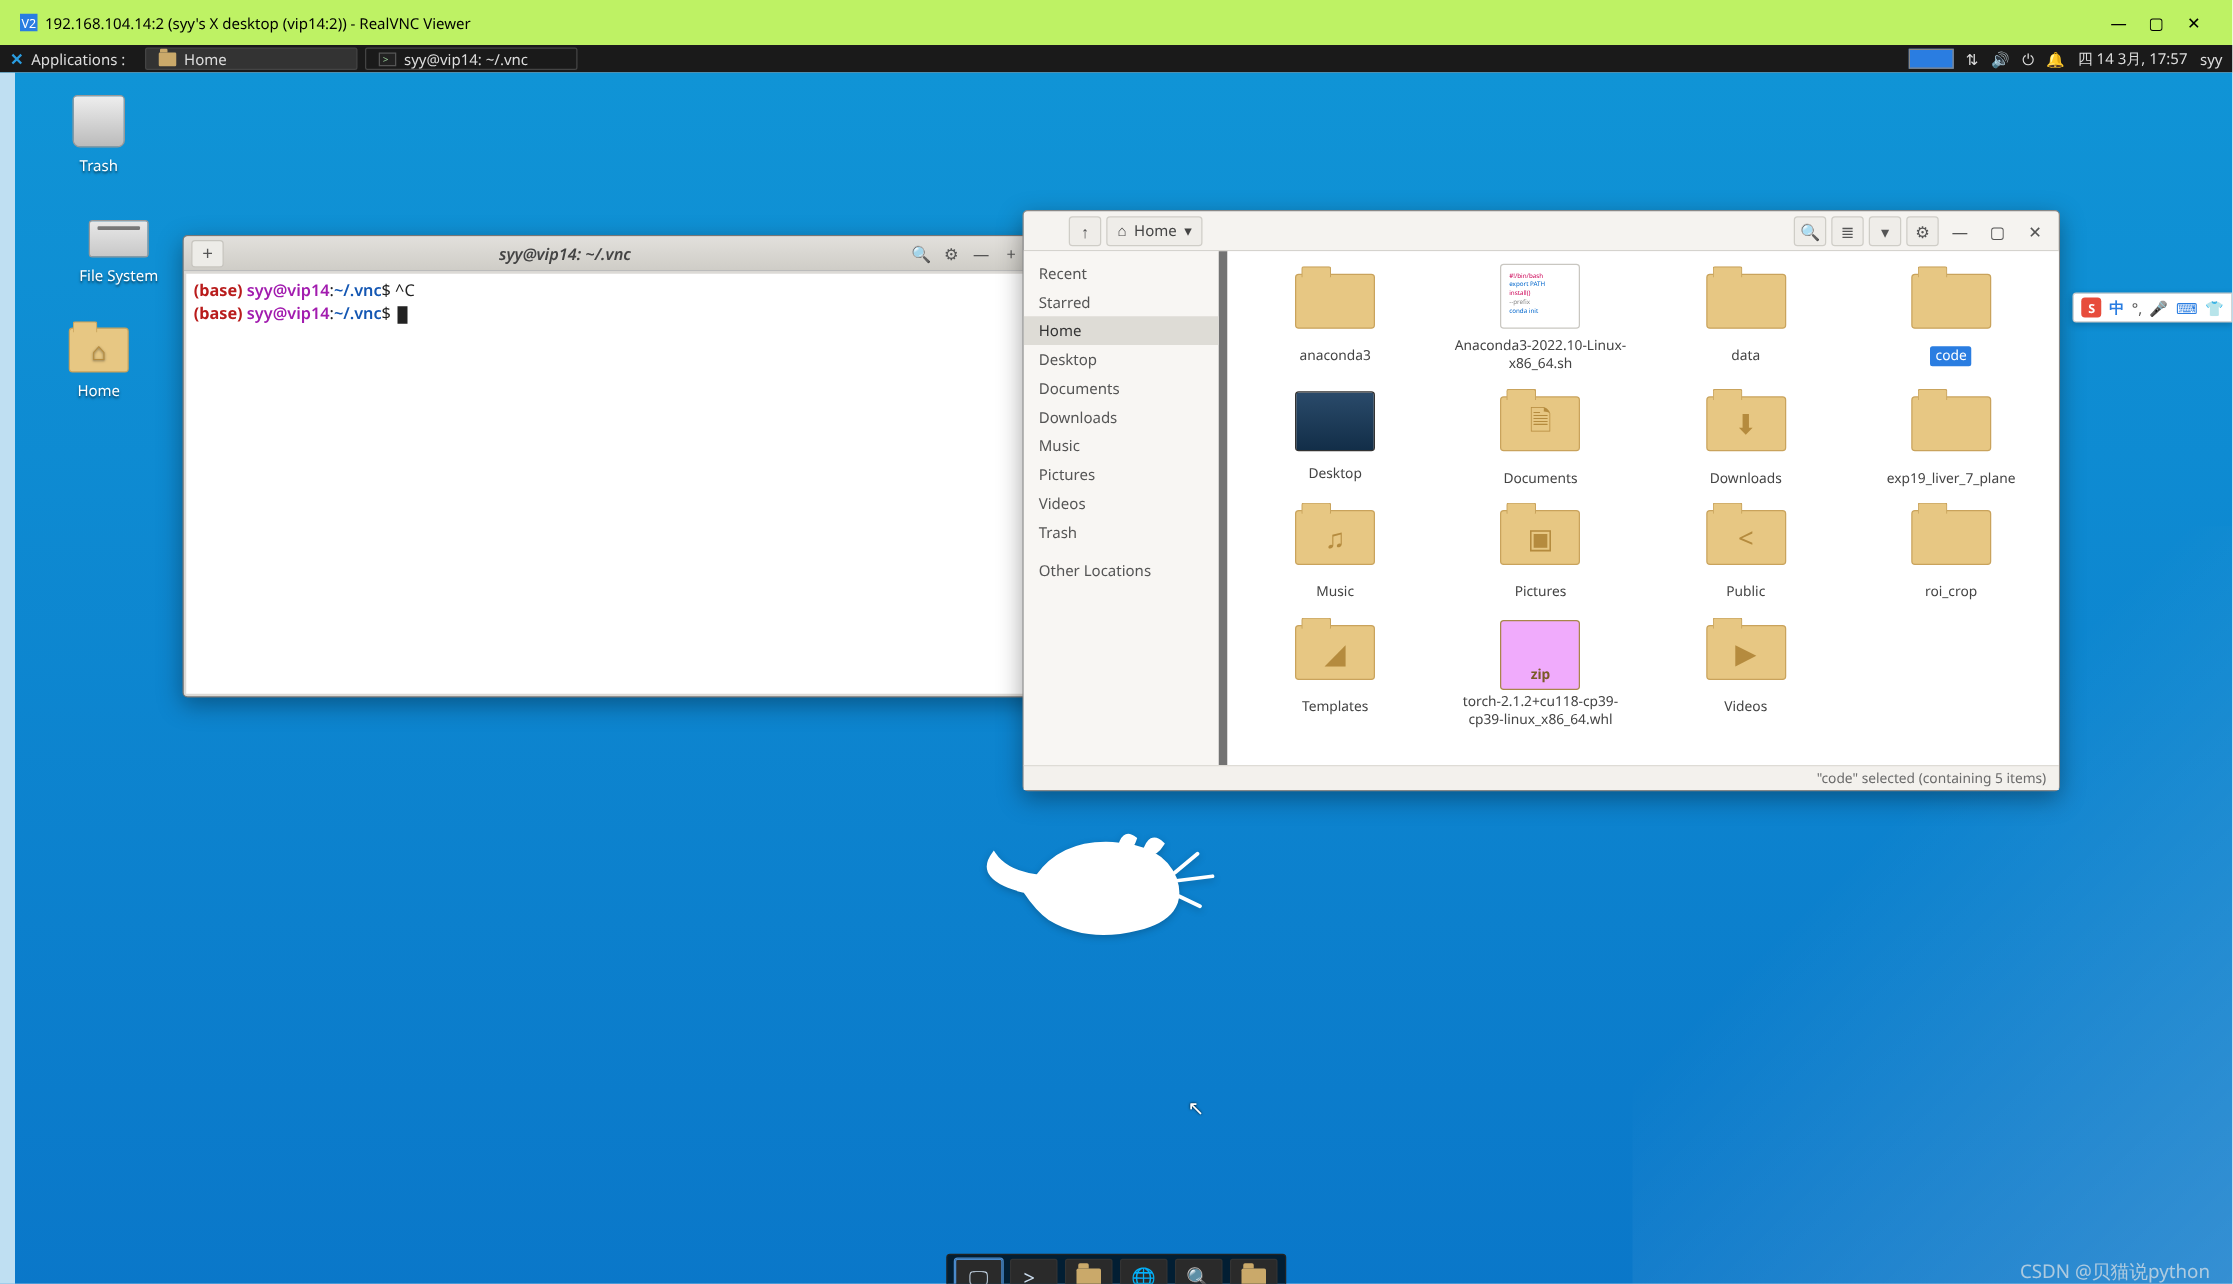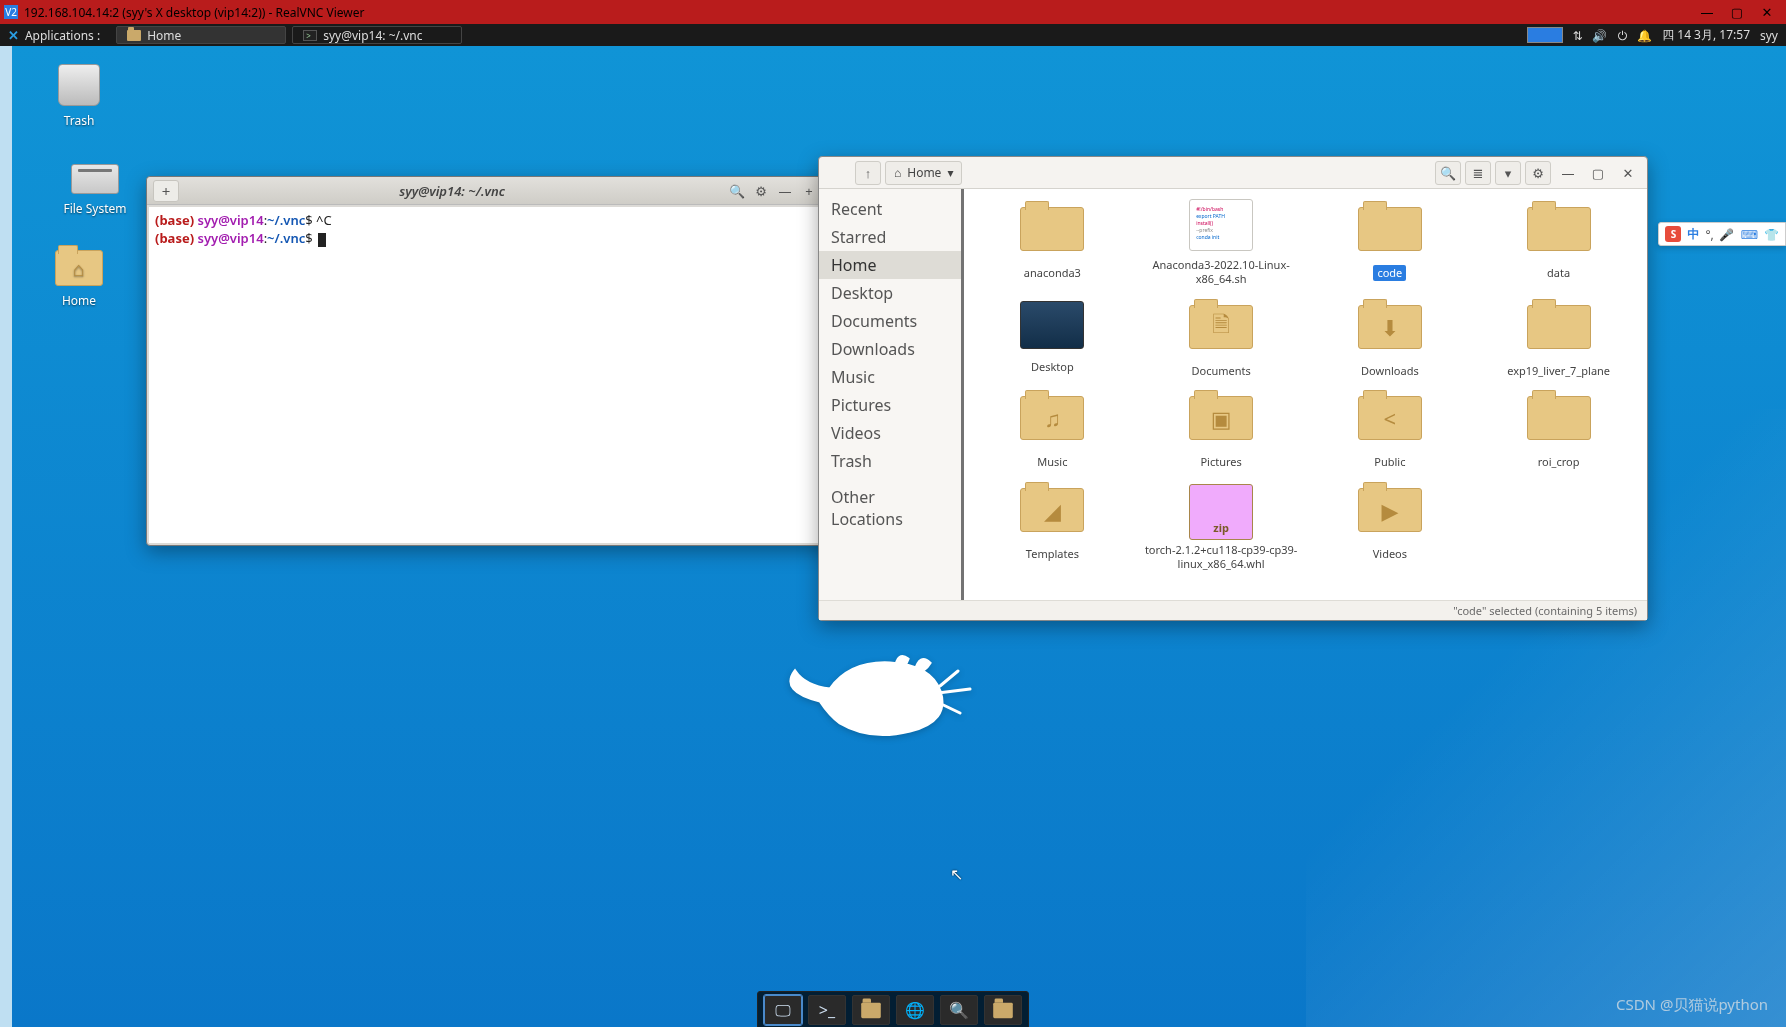--- a/index.html
+++ b/index.html
@@ -1,19 +1,19 @@
 <!DOCTYPE html>
 <html><head>
 <meta charset="utf-8">
 <style>
 * { margin: 0; padding: 0; box-sizing: border-box; font-family: "Segoe UI", "Noto Sans", sans-serif; }
 body { width: 1786px; height: 1027px; background: #fff; overflow: hidden; position: relative; }
 
 
-.win-titlebar { height: 24px; background: #b91c1c; display: flex; align-items: center; padding: 0 4px; font-size: 12px; }
+.win-titlebar { height: 36px; background: #bef264; display: flex; align-items: center; padding: 0 16px; font-size: 12px; }
 .win-titlebar .vnc-icon { width: 14px; height: 14px; background:#2a7de1; margin-right:6px; display:inline-block; color:#fff; font-size:10px; text-align:center; line-height:14px;}
 .win-titlebar .spacer { flex: 1; }
 .win-titlebar .winbtn { width: 30px; text-align: center; font-size: 13px; cursor: default;}
 
 
 .xfce-panel { height: 22px; background: #1a1a1a; color: #ddd; display: flex; align-items: center; font-size: 12px; }
 .xfce-panel .panel-item { padding: 0 8px; display:flex; align-items:center; gap:4px; height:100%;}
 .xfce-panel .taskbtn { background:#333; border:1px solid #444; border-radius:2px; height:18px; padding:0 10px; display:flex; align-items:center; gap:6px; min-width:170px;}
 .xfce-panel .taskbtn.active{ background:#1a1a1a; }
 .xfce-panel .right { margin-left:auto; display:flex; align-items:center; gap:10px; padding-right:8px;}
@@ -49,21 +49,21 @@
 .prompt-path{color:#1457b3;font-weight:600;}
 .cursor{display:inline-block;width:8px;height:14px;background:#222;vertical-align:middle;margin-left:2px;}
 
 
 .fmwin{position:absolute;left:818px;top:110px;width:830px;height:465px;background:#f5f3f0;border:1px solid #888;border-radius:4px;box-shadow:0 6px 20px rgba(0,0,0,.35);display:flex;flex-direction:column;}
 .fmwin .toolbar{height:32px;display:flex;align-items:center;gap:4px;padding:0 6px;border-bottom:1px solid #d5d3ce;}
 .fmwin .tbtn{width:26px;height:24px;border:1px solid #cfcdc7;border-radius:3px;background:#efede9;display:flex;align-items:center;justify-content:center;color:#555;font-size:13px;}
 .fmwin .crumb{height:24px;border:1px solid #cfcdc7;border-radius:3px;background:#efede9;display:flex;align-items:center;padding:0 8px;gap:6px;color:#444;font-size:12px;}
 .fmwin .toolbar .spacer{flex:1;}
 .fmwin .body{flex:1;display:flex;min-height:0;}
-.fmwin .sidebar{width:145px;background:#f8f6f3;border-right:3px solid #737373;padding:6px 0;font-size:16px;color:#555;overflow:hidden;}
+.fmwin .sidebar{width:163px;background:#f8f6f3;border-right:7px solid #737373;padding:6px 0;font-size:12px;color:#555;overflow:hidden;}
 .fmwin .sidebar .sbitem{padding:3px 12px;cursor:default;}
 .fmwin .sidebar .sbitem.sel{background:#dedcd6;color:#333;}
 .fmwin .sidebar .sbsep{height:8px;}
 .fmwin .content{flex:1;background:#fff;overflow:auto;padding:10px 6px;}
 .fmwin .grid{display:grid;grid-template-columns:repeat(4,1fr);gap:10px 4px;}
 .fmwin .fitem{text-align:center;font-size:11px;color:#444;cursor:default;}
 .fmwin .fitem .ficon{width:64px;height:52px;margin:0 auto 6px;position:relative;}
 .fmwin .fitem .flabel{display:inline-block;padding:1px 4px;border-radius:2px;line-height:1.25;}
 .fmwin .fitem.sel .flabel{background:#2a7de1;color:#fff;}
 .fmwin .status{height:20px;border-top:1px solid #dedcd6;font-size:11px;color:#6b6b6b;display:flex;align-items:center;justify-content:flex-end;padding:0 10px;background:#f3f1ed;}
@@ -223,30 +223,30 @@
               </div><span class="flabel">anaconda3</span></div>
             <div class="fitem"><div class="ficon">
                 <div class="script-ic">
                   <div>#!/bin/bash</div>
                   <div style="color:#06c">export PATH</div>
                   <div style="color:#c05">install()</div>
                   <div style="color:#888">--prefix</div>
                   <div style="color:#06c">conda init</div>
                 </div>
               </div><span class="flabel">Anaconda3-2022.10-Linux-x86_64.sh</span></div>
+            <div class="fitem"><div class="ficon">
+                <div class="folder-ic">
+                  <div class="inner"></div>
+                </div>
+              </div><span class="flabel">data</span></div>
             <div class="fitem sel"><div class="ficon">
                 <div class="folder-ic">
                   <div class="inner"></div>
                 </div>
               </div><span class="flabel">code</span></div>
-            <div class="fitem"><div class="ficon">
-                <div class="folder-ic">
-                  <div class="inner"></div>
-                </div>
-              </div><span class="flabel">data</span></div>
             <div class="fitem"><div class="ficon">
                 <div class="desktop-ic"></div>
               </div><span class="flabel">Desktop</span></div>
             <div class="fitem"><div class="ficon">
                 <div class="folder-ic">
                   <div class="inner">🗎</div>
                 </div>
               </div><span class="flabel">Documents</span></div>
             <div class="fitem"><div class="ficon">
                 <div class="folder-ic">

